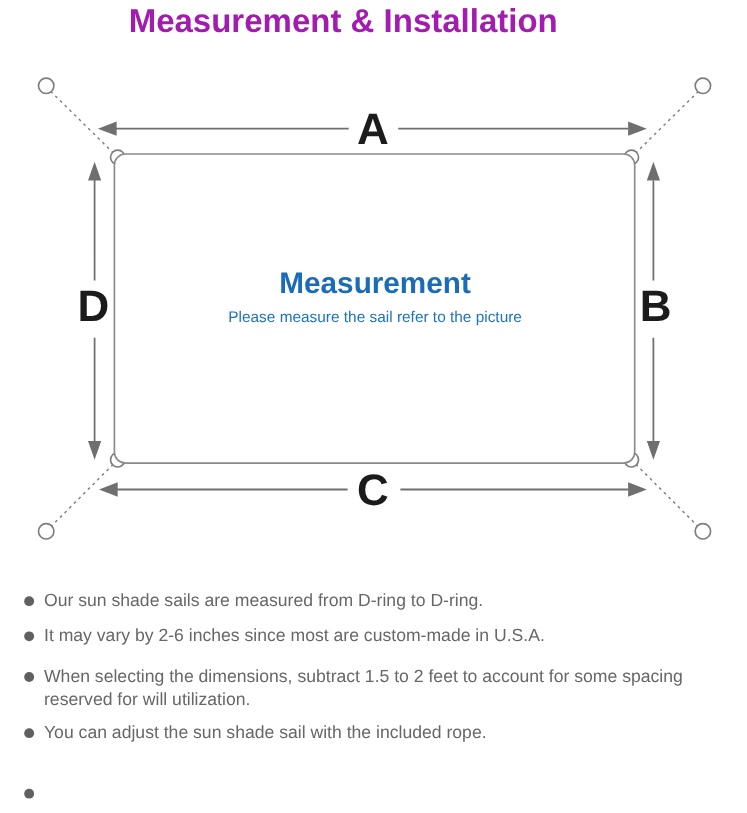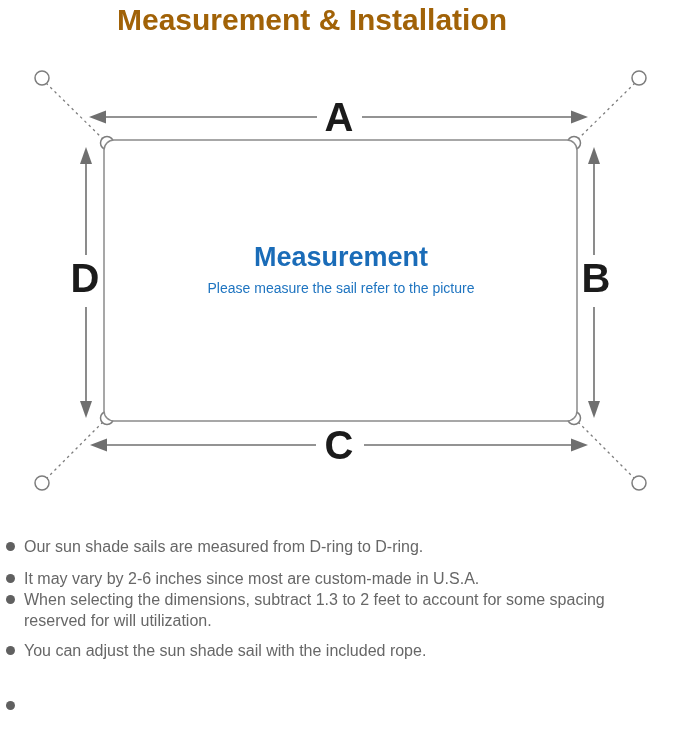--- a/index.html
+++ b/index.html
@@ -7,49 +7,49 @@
   body {
     width: 679px; height: 739px;
     background: #ffffff;
     position: relative;
     overflow: hidden;
     font-family: "Liberation Sans", "DejaVu Sans", sans-serif;
   }
   .page-title {
     position: absolute; top: 3px; left: 0; width: 624px;
     text-align: center;
-    font-size: 30px; font-weight: bold; color: #a16207;
+    font-size: 30px; font-weight: bold; color: #a21caf;
     letter-spacing: 0px;
   }
   .diagram {
     position: absolute; top: 52px; left: 0;
     width: 679px; height: 470px;
   }
   .diagram text.side-label {
     font-size: 40px; font-weight: bold; fill: #1b1b1b;
     font-family: "Liberation Sans", "DejaVu Sans", sans-serif;
   }
   .diagram text.center-heading {
     font-size: 27px; font-weight: bold; fill: #1a6cb8;
     font-family: "Liberation Sans", "DejaVu Sans", sans-serif;
   }
   .diagram text.center-subheading {
     font-size: 14px; fill: #1e74c0;
     font-family: "Liberation Sans", "DejaVu Sans", sans-serif;
   }
   .notes {
-    position: absolute; top: 536px; left: 6px; right: 0;
+    position: absolute; top: 536px; left: 22px; right: 0;
     margin: 0; padding: 0; list-style: none;
   }
   .note-item {
     display: flex; align-items: flex-start; gap: 9px;
     color: #676767; font-size: 16px; line-height: 21px;
   }
   .note-item:nth-child(1) { margin-bottom: 11px; }
-  .note-item:nth-child(2) { }
+  .note-item:nth-child(2) { margin-bottom: 16px; }
   .note-item:nth-child(3) { margin-bottom: 9px; }
   .note-item:nth-child(4) { margin-bottom: 34px; }
   .bullet-dot {
     flex: 0 0 auto;
     width: 9px; height: 9px; border-radius: 50%;
     background: #606060; margin-top: 6px;
   }
   .note-line { display: block; white-space: nowrap; }
 </style>
 </head>
@@ -128,21 +128,21 @@
   </li>
   <li class="note-item">
     <span class="bullet-dot"></span>
     <span>
       <span class="note-line">It may vary by 2-6 inches since most are custom-made in U.S.A.</span>
     </span>
   </li>
   <li class="note-item">
     <span class="bullet-dot"></span>
     <span>
-      <span class="note-line">When selecting the dimensions, subtract 1.3 to 2 feet to account for some spacing</span>
+      <span class="note-line">When selecting the dimensions, subtract 1.5 to 2 feet to account for some spacing</span>
       <span class="note-line">reserved for will utilization.</span>
     </span>
   </li>
   <li class="note-item">
     <span class="bullet-dot"></span>
     <span>
       <span class="note-line">You can adjust the sun shade sail with the included rope.</span>
     </span>
   </li>
   <li class="note-item">

